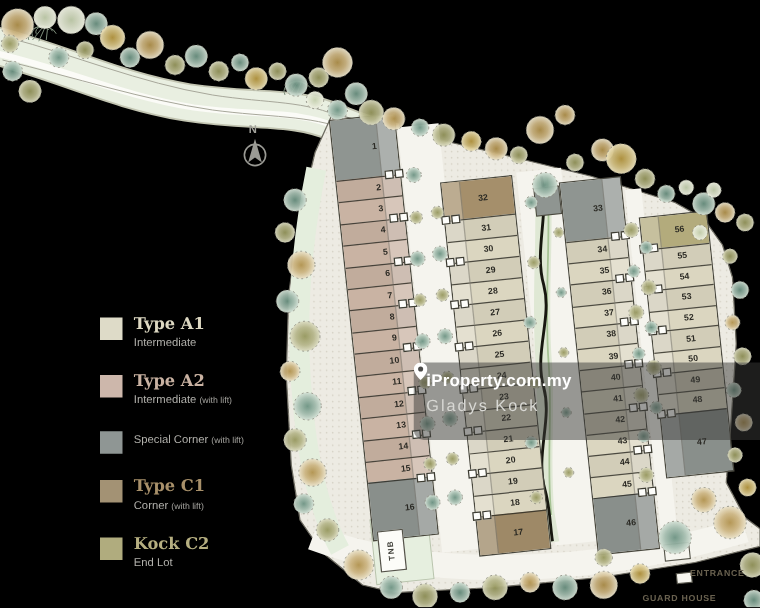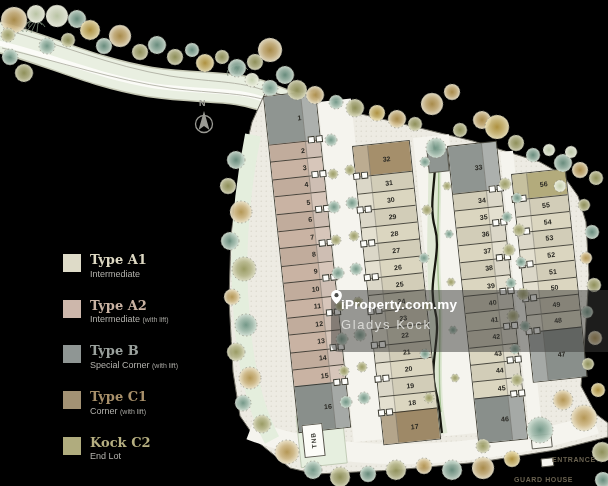--- a/index.html
+++ b/index.html
@@ -22,21 +22,21 @@
   .cell::after{content:'';position:absolute;top:0;bottom:0;width:14px;
                background:rgba(255,255,255,.26);z-index:1;}
   .row.pr .cell::after{right:0;border-left:1px solid rgba(60,58,46,.35);}
   .row.pl .cell::after{left:0;border-right:1px solid rgba(60,58,46,.35);}
   .cell:nth-child(even){filter:brightness(.96);}
   .porch{position:absolute;display:flex;gap:1px;z-index:3;}
   .porch i{display:block;width:7px;height:7px;background:#fdfdfa;
            border:1px solid #3d3c32;box-sizing:border-box;}
 
   
-  #legend{position:absolute;left:63px;top:253px;display:flex;flex-direction:column;gap:20px;}
+  #legend{position:absolute;left:80px;top:253px;display:flex;flex-direction:column;gap:20px;}
   .leg-item{display:flex;align-items:flex-start;gap:9px;}
   .leg-swatch{width:18px;height:18px;flex:0 0 18px;margin-top:1px;}
   .leg-title{font-family:"DejaVu Serif","Liberation Serif",serif;font-weight:bold;
              font-size:13px;line-height:1.05;}
   .leg-desc{font-size:9px;color:#b3b2ad;margin-top:2px;}
   .leg-desc .note{font-size:7px;color:#a5a49f;}
 
   
   #watermark{position:absolute;left:331px;top:290px;width:277px;height:62px;
              background:rgba(58,58,56,.5);border-radius:8px 0 0 8px;
@@ -593,21 +593,20 @@
       <div class="leg-item">
         <div class="leg-swatch" style="background:#cdb7ab"></div>
         <div>
           <div class="leg-title" style="color:#c9b2a2">Type A2</div>
           <div class="leg-desc">Intermediate <span class="note">(with lift)</span></div>
         </div>
       </div>
       <div class="leg-item">
         <div class="leg-swatch" style="background:#8f9694"></div>
         <div>
-          <div class="leg-title" style="color:#9aa19d">Type B</div>
           <div class="leg-desc">Special Corner <span class="note">(with lift)</span></div>
         </div>
       </div>
       <div class="leg-item">
         <div class="leg-swatch" style="background:#a39274"></div>
         <div>
           <div class="leg-title" style="color:#a8906a">Type C1</div>
           <div class="leg-desc">Corner <span class="note">(with lift)</span></div>
         </div>
       </div>

